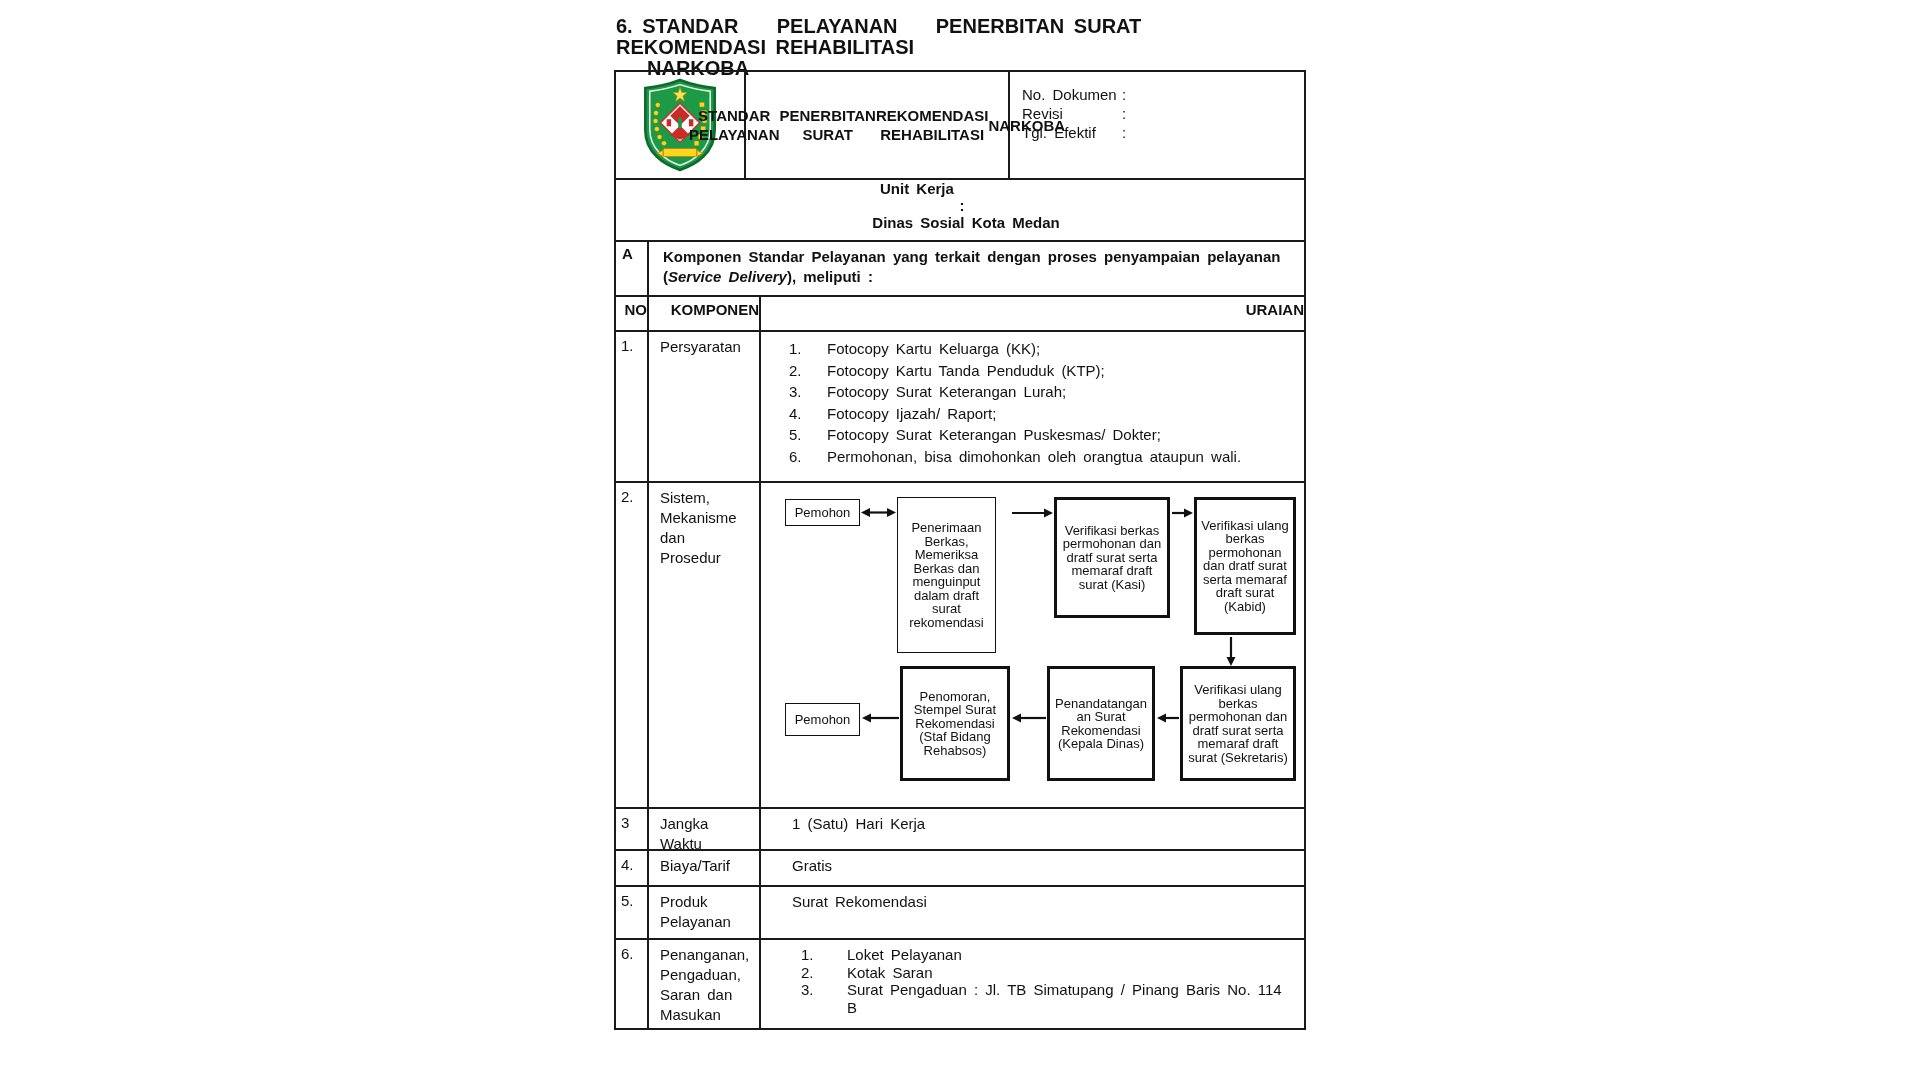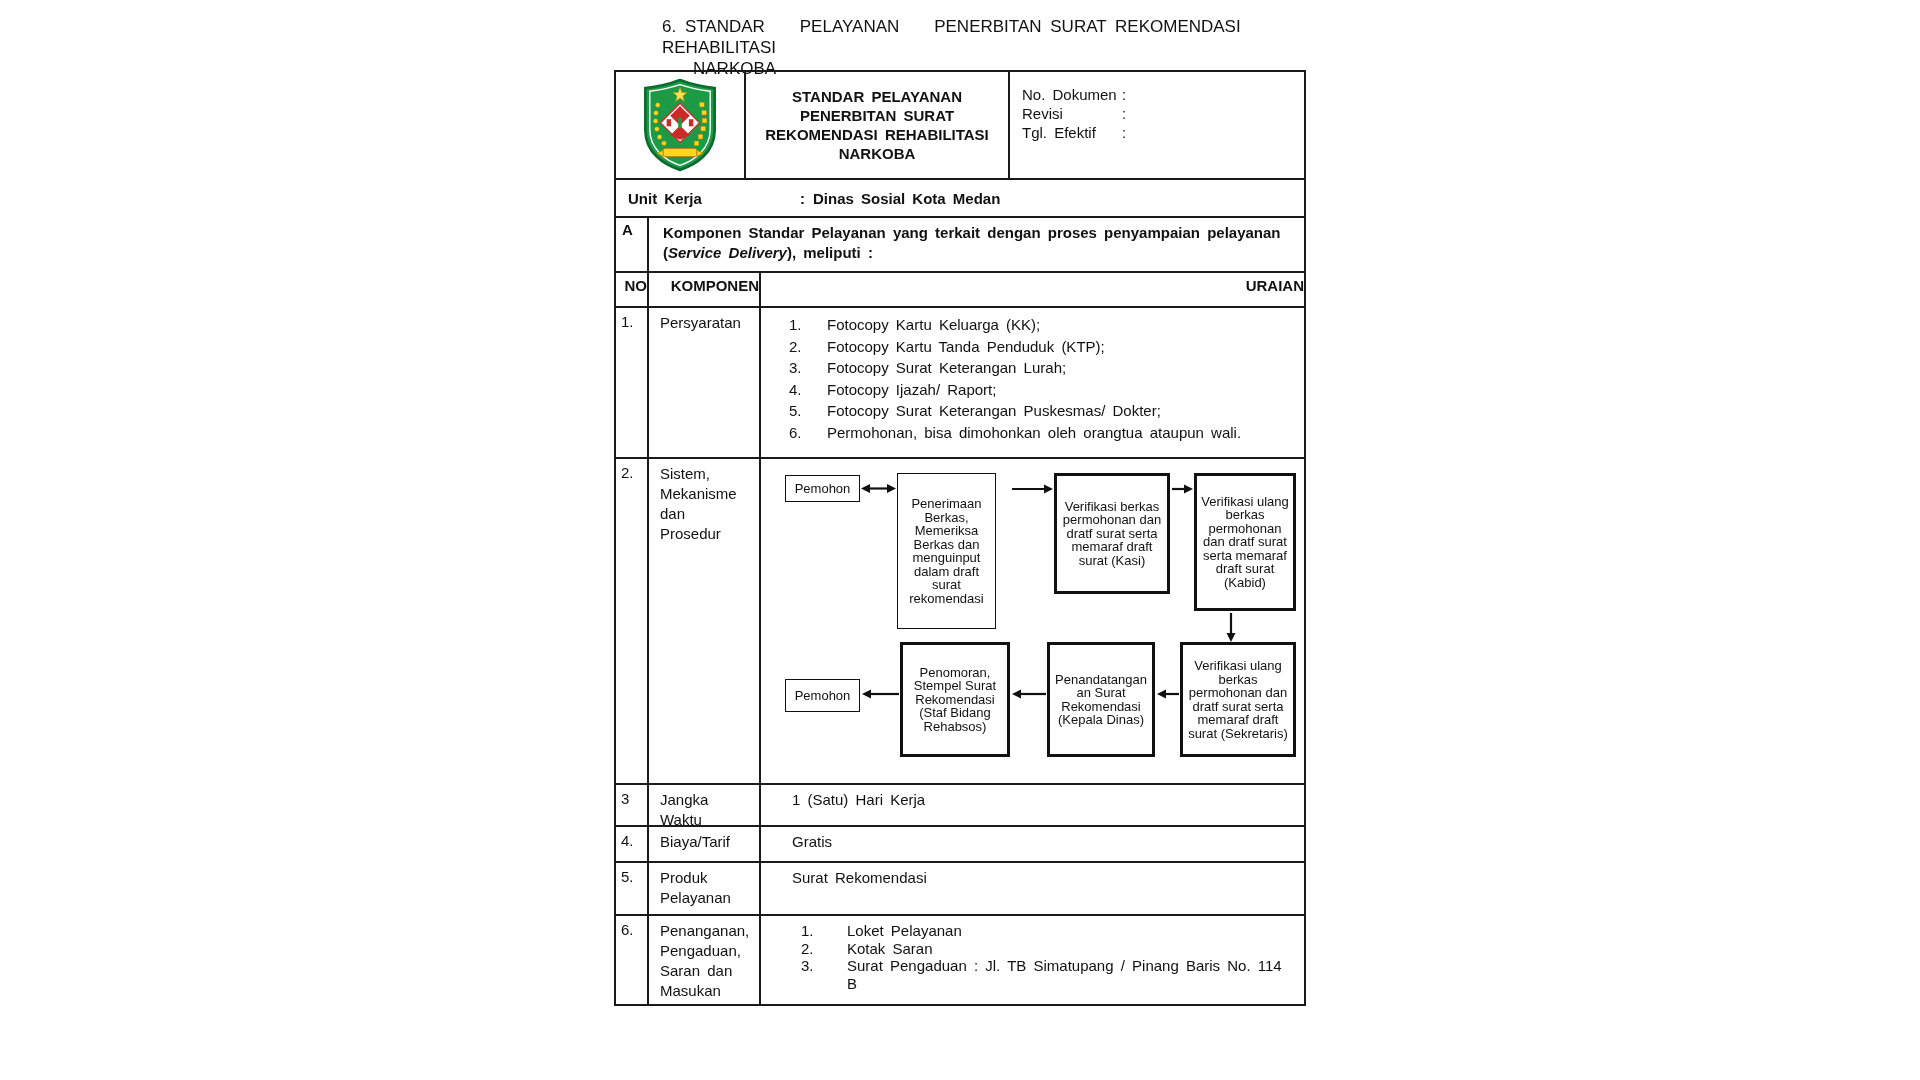--- a/index.html
+++ b/index.html
@@ -1,44 +1,44 @@
 <!DOCTYPE html>
 <html><head>
 <meta charset="utf-8">
 <style>
   * { margin:0; padding:0; box-sizing:border-box; }
   html,body { width:1920px; height:1080px; background:#ffffff; overflow:hidden;
               font-family:"Liberation Sans","DejaVu Sans",sans-serif; color:#111; }
   .canvas { position:relative; width:1920px; height:1080px; background:#fff; }
 
   
-  .heading { position:absolute; left:662px; top:16px; width:680px;
-             font-size:17px; font-weight:normal; line-height:21px; word-spacing:4px; }
+  .heading { position:absolute; left:616px; top:16px; width:680px;
+             font-size:20px; font-weight:bold; line-height:21px; word-spacing:4px; }
   .heading .l1 { white-space:pre-wrap; }
   .heading .l2 { margin-left:31px; }
 
   
   .doc { position:absolute; left:614px; top:70px; width:692px;
          border:2px solid #1a1a1a; font-size:15px; word-spacing:3px; }
   .row { display:flex; border-bottom:2px solid #1a1a1a; }
   .row:last-child { border-bottom:none; }
 
   
   .hdr { height:108px; }
   .logo-cell  { width:130px; border-right:2px solid #1a1a1a;
                 display:flex; align-items:center; justify-content:center; }
   .title-cell { width:264px; border-right:2px solid #1a1a1a; font-weight:bold;
-                display:flex; flex-direction:column; align-items:center; justify-content:center;
+                display:flex; align-items:center; justify-content:center;
                 text-align:center; line-height:19px; }
   .docinfo-cell { flex:1; padding:13px 0 0 12px; line-height:19px; }
   .docinfo-line { display:flex; }
   .docinfo-line .lbl { width:100px; }
 
   
-  .unit { height:38px; align-items:center; padding-left:12px; font-weight:bold; }
+  .unit { height:62px; align-items:center; padding-left:12px; font-weight:bold;flex-direction:column; }
   .unit .lbl { width:172px; }
   .unit .sep { margin-right:8px; }
 
   
   .secA { height:55px; }
   .a-cell { width:33px; border-right:2px solid #1a1a1a; padding:3px 0 0 6px; font-weight:bold; }
   .a-text { flex:1; padding:5px 14px 0 14px; font-weight:bold; line-height:20px; }
 
   
   .cols { height:35px; font-weight:bold; text-align:right; }

